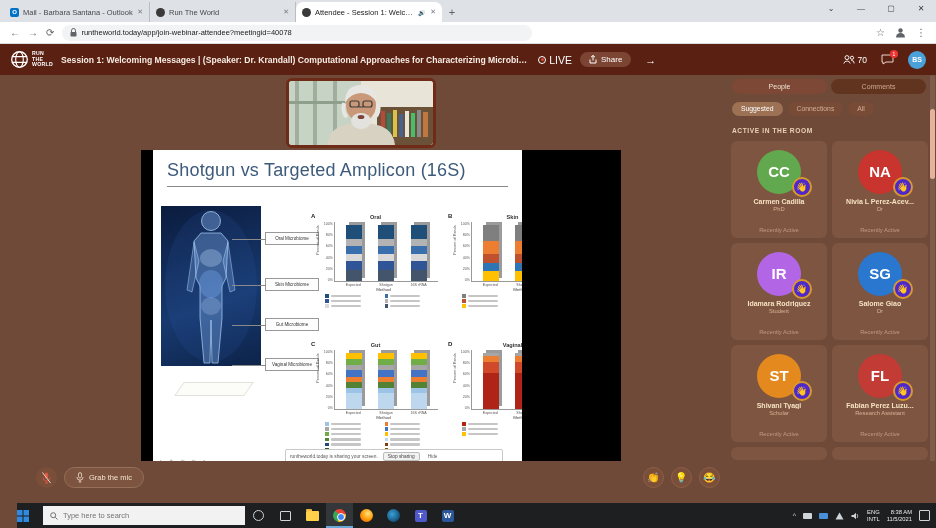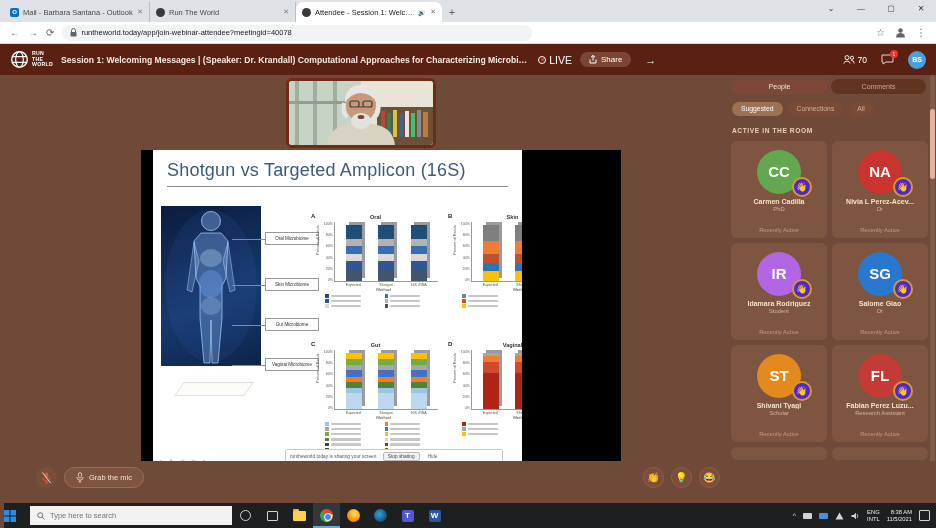--- a/index.html
+++ b/index.html
@@ -110,21 +110,21 @@
   .grab-btn { position:absolute; left:64px; top:6px; height:21px; border-radius:11px; background:#7d5440; border:0.8px solid #95викла; border:0.8px solid #95705a; color:#f3e3cf; font-size:7.5px; display:flex; align-items:center; gap:5px; padding:0 11px; }
   .reactions { position:absolute; right:216px; top:6px; display:flex; gap:7px; }
   .react-btn { width:21px; height:21px; border-radius:50%; background:#7a4e38; border:0.8px solid #8d6048; font-size:10px; line-height:19px; text-align:center; }
   .comment-box { position:absolute; right:34px; top:7px; width:168px; height:19px; border-radius:10px; background:#5f3a29; border:0.8px solid #8a6a52; display:flex; align-items:center; gap:4px; padding:0 6px; }
   .comment-avatar { width:10px; height:10px; border-radius:50%; background:#4aa0d8; flex:none; }
   .comment-input { flex:1; background:transparent; border:none; outline:none; font-size:6.8px; color:#e8d4c2; min-width:0; }
   .comment-input::placeholder { color:#b block; color:#b89a82; }
   .send-ic { color:#d8bfa8; font-size:8px; flex:none; transform:rotate(0deg); }
 
   
-  .taskbar { position:absolute; left:4px; right:0; bottom:0; height:25px; background:#1d1f21; display:flex; align-items:center; }
+  .taskbar { position:absolute; left:17px; right:0; bottom:0; height:25px; background:#1d1f21; display:flex; align-items:center; }
   .tb-start { width:26px; text-align:center; }
   .tb-search { width:202px; height:19px; background:#f2f2f2; display:flex; align-items:center; gap:5px; padding:0 7px; }
   .tb-search input { flex:1; border:none; outline:none; background:transparent; font-size:7.5px; color:#444; min-width:0; }
   .tb-ic { width:27px; height:25px; display:flex; align-items:center; justify-content:center; }
   .tb-ic.active { background:#33373a; box-shadow:inset 0 -2px 0 #6aa8d8; }
   .chrome-ball { width:13px; height:13px; border-radius:50%; background:conic-gradient(from -45deg,#ea4335 0 120deg,#fbbc05 120deg 240deg,#34a853 240deg 360deg); position:relative; }
   .chrome-ball::after { content:''; position:absolute; left:3.5px; top:3.5px; width:6px; height:6px; border-radius:50%; background:#4285f4; border:1px solid #fff; }
   .ff-ball { width:13px; height:13px; border-radius:50%; background:radial-gradient(circle at 60% 35%, #ffe27a, #ff9500 55%, #e5542c); }
   .folder-ic { width:13px; height:10px; background:#ffd04a; border-radius:1px; position:relative; }
   .folder-ic::before { content:''; position:absolute; top:-2px; left:0; width:6px; height:2px; background:#eab93d; border-radius:1px 1px 0 0; }

